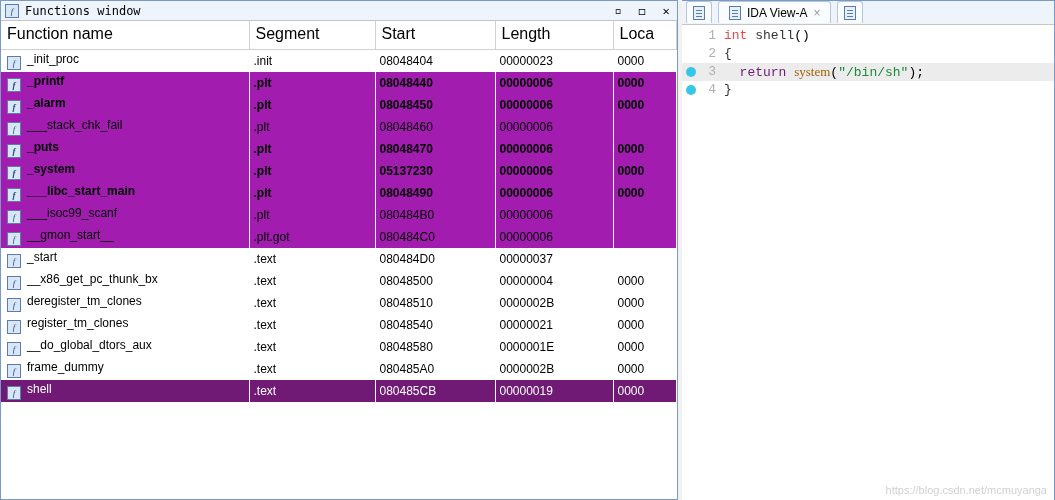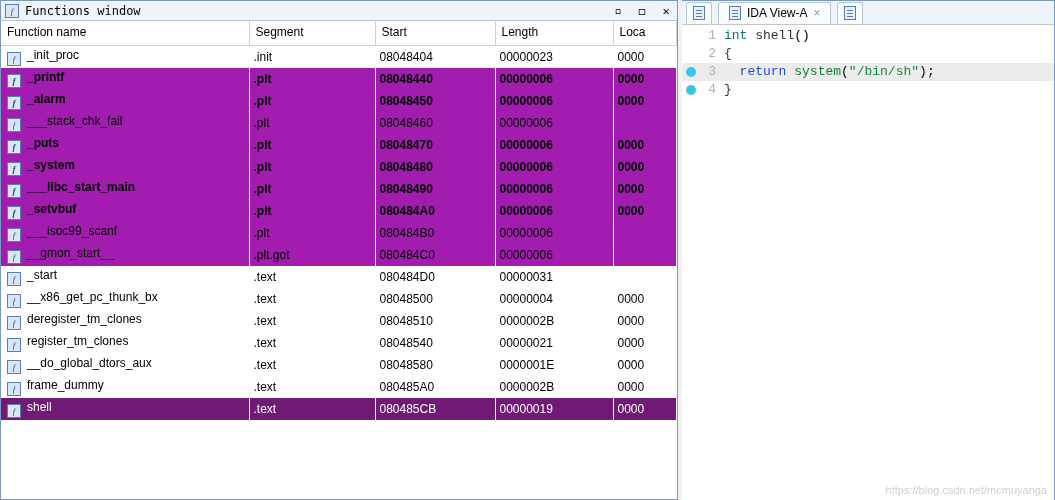--- a/index.html
+++ b/index.html
@@ -39,21 +39,21 @@
     font-size: 9px; font-style: italic; color:#2a4b80; font-family: Georgia, serif;
   }
   .title-actions { margin-left: auto; display: flex; gap: 10px; align-items:center; }
   .title-btn { width: 14px; height: 14px; display:flex; align-items:center; justify-content:center; font-size:12px; cursor:pointer; }
   .funclist { flex:1; overflow-y:scroll; overflow-x:hidden; position:relative; }
   .funclist::-webkit-scrollbar { width:16px; }
   .funclist::-webkit-scrollbar-track { background:#f0f0f0; }
   .funclist::-webkit-scrollbar-thumb { background:#c2c2c2; border:1px solid #a0a0a0; }
   table { border-collapse: collapse; width: 100%; table-layout: fixed; }
   thead th {
-    text-align:left; font-weight:normal; font-size:12px;
+    text-align:left; font-weight:normal; font-size:16px;
     border: 1px solid #d0d0d0; border-top:none; border-left:none;
     padding: 4px 6px 6px 6px; background:#fff;
     position: sticky; top:0;
   }
   col.c-name { width: 248px; }
   col.c-seg { width: 126px; }
   col.c-start { width: 120px; }
   col.c-len { width: 118px; }
   col.c-loc { width: auto; }
   tbody td {
@@ -75,21 +75,21 @@
     font-family: Georgia,serif; text-align:center; line-height:12px;
   }
   tr.selected .fn-icon { background:#d8e6f8; }
   .gap { width:4px; background:#f1f1f1; }
   .right-pane {
     flex:1; display:flex; flex-direction:column;
     border-top:1px solid #7a99c5;
     border-right:1px solid #7a99c5;
   }
   .tabbar {
-    height: 24px; display:flex; align-items:center;
+    height: 24px; display:flex; align-items:flex-start;
     background:#eef4fb; border-bottom:1px solid #c5c5c5;
     padding: 0 4px; gap:6px;
   }
   .tab {
     height: 22px;
     border:1px solid #b8c6dc; border-bottom:none;
     border-radius:3px 3px 0 0;
     background:#fafdff;
     display:flex; align-items:center; padding:0 10px; gap:6px;
     font-size:12px; cursor:pointer;
@@ -108,24 +108,24 @@
   .gutter {
     width:40px; text-align:right; color:#b0b0b0; padding-right:6px;
     position:relative;
   }
   .bp-dot {
     position:absolute; left:4px; top:4px; width:10px; height:10px;
     border-radius:50%; background:#36c7e6;
   }
   .code-text { flex:1; padding-left:2px; white-space:pre; }
   .hl-line { background:#ececec; }
-  .kw-type { color:#0f766e; }
-  .kw-ret { color:#1d4ed8;text-align:center; }
+  .kw-type { color:#ef4444; }
+  .kw-ret { color:#701a75;text-align:center; }
   .fn-name { color:#333; }
-  .call { color:#15803d; }
+  .call { color:#a16207;font-family:Liberation Serif, serif; }
   .str { color:#1d8a3a; }
   .brace { color:#333; }
   .watermark { position:absolute; right:8px; bottom:4px; color:#d0d0d0; font-size:11px; font-family:Arial,sans-serif;padding-left:16px; }
 </style>
 </head>
 <body>
 
 <div class="left-pane">
   <div class="titlebar">
     <span class="title-icon">f</span>
@@ -186,35 +186,28 @@
           <tr class="bold pink">
             <td class="name-cell"><span class="fn-icon">f</span>_puts</td>
             <td>.plt</td>
             <td>08048470</td>
             <td>00000006</td>
             <td>0000</td>
           </tr>
           <tr class="bold pink">
             <td class="name-cell"><span class="fn-icon">f</span>_system</td>
             <td>.plt</td>
-            <td>08048480</td>
+            <td>05137230</td>
             <td>00000006</td>
             <td>0000</td>
           </tr>
           <tr class="bold pink">
             <td class="name-cell"><span class="fn-icon">f</span>___libc_start_main</td>
             <td>.plt</td>
             <td>08048490</td>
-            <td>00000006</td>
-            <td>0000</td>
-          </tr>
-          <tr class="bold pink">
-            <td class="name-cell"><span class="fn-icon">f</span>_setvbuf</td>
-            <td>.plt</td>
-            <td>080484A0</td>
             <td>00000006</td>
             <td>0000</td>
           </tr>
           <tr class="pink">
             <td class="name-cell"><span class="fn-icon">f</span>___isoc99_scanf</td>
             <td>.plt</td>
             <td>080484B0</td>
             <td>00000006</td>
             <td></td>
           </tr>
@@ -222,21 +215,21 @@
             <td class="name-cell"><span class="fn-icon">f</span>__gmon_start__</td>
             <td>.plt.got</td>
             <td>080484C0</td>
             <td>00000006</td>
             <td></td>
           </tr>
           <tr class="">
             <td class="name-cell"><span class="fn-icon">f</span>_start</td>
             <td>.text</td>
             <td>080484D0</td>
-            <td>00000031</td>
+            <td>00000037</td>
             <td></td>
           </tr>
           <tr class="">
             <td class="name-cell"><span class="fn-icon">f</span>__x86_get_pc_thunk_bx</td>
             <td>.text</td>
             <td>08048500</td>
             <td>00000004</td>
             <td>0000</td>
           </tr>
           <tr class="">

